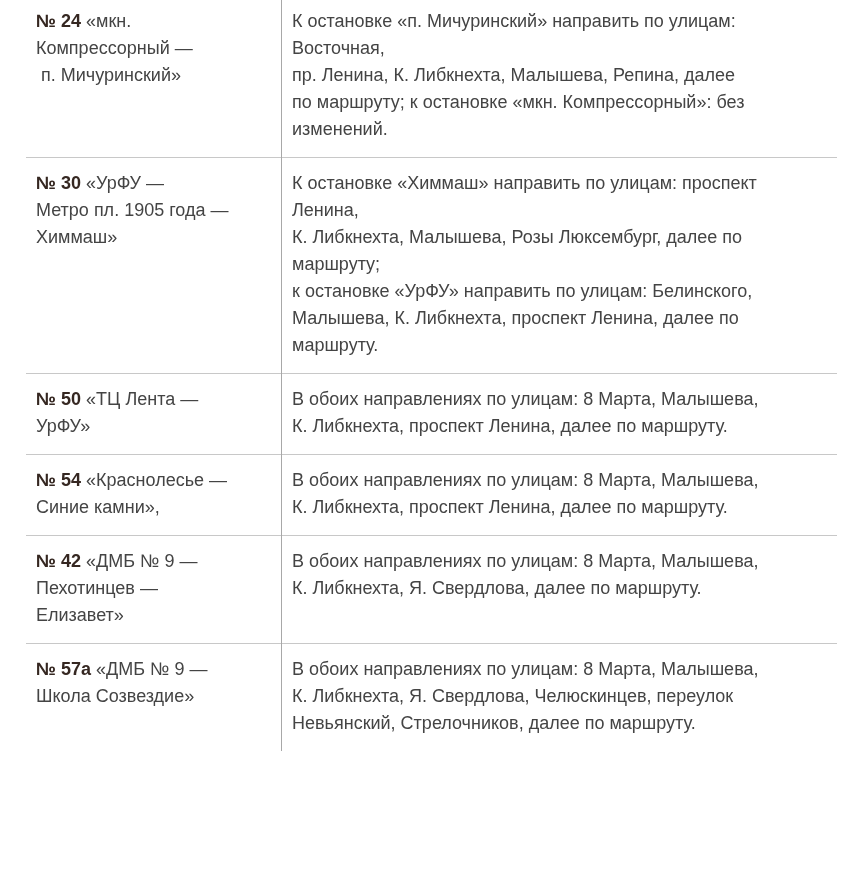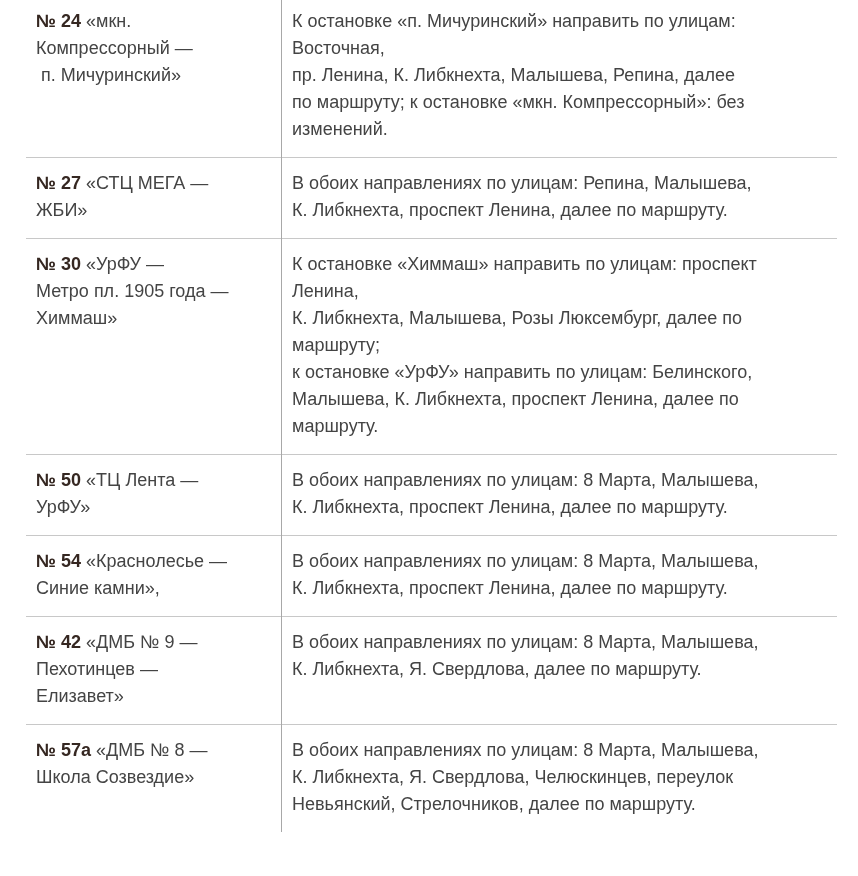--- a/index.html
+++ b/index.html
@@ -57,26 +57,20 @@
       <tr>
         <td class="route-cell"><span class="route-number">№ 24</span><span class="route-name"> «мкн.
 Компрессорный —
  п. Мичуринский»</span></td>
         <td class="desc-cell"><span>К остановке «п. Мичуринский» направить по улицам: Восточная,
 пр. Ленина, К. Либкнехта, Малышева, Репина, далее
 по маршруту; к остановке «мкн. Компрессорный»: без
 изменений.</span></td>
       </tr>
       <tr>
-        <td class="route-cell"><span class="route-number">№ 27</span><span class="route-name"> «СТЦ МЕГА —
-ЖБИ»</span></td>
-        <td class="desc-cell"><span>В обоих направлениях по улицам: Репина, Малышева,
-К. Либкнехта, проспект Ленина, далее по маршруту.</span></td>
-      </tr>
-      <tr>
         <td class="route-cell"><span class="route-number">№ 30</span><span class="route-name"> «УрФУ —
 Метро пл. 1905 года —
 Химмаш»</span></td>
         <td class="desc-cell"><span>К остановке «Химмаш» направить по улицам: проспект Ленина,
 К. Либкнехта, Малышева, Розы Люксембург, далее по маршруту;
 к остановке «УрФУ» направить по улицам: Белинского,
 Малышева, К. Либкнехта, проспект Ленина, далее по маршруту.</span></td>
       </tr>
       <tr>
         <td class="route-cell"><span class="route-number">№ 50</span><span class="route-name"> «ТЦ Лента —
@@ -91,20 +85,20 @@
 К. Либкнехта, проспект Ленина, далее по маршруту.</span></td>
       </tr>
       <tr>
         <td class="route-cell"><span class="route-number">№ 42</span><span class="route-name"> «ДМБ № 9 —
 Пехотинцев —
 Елизавет»</span></td>
         <td class="desc-cell"><span>В обоих направлениях по улицам: 8 Марта, Малышева,
 К. Либкнехта, Я. Свердлова, далее по маршруту.</span></td>
       </tr>
       <tr>
-        <td class="route-cell"><span class="route-number">№ 57а</span><span class="route-name"> «ДМБ № 8 —
+        <td class="route-cell"><span class="route-number">№ 57а</span><span class="route-name"> «ДМБ № 9 —
 Школа Созвездие»</span></td>
         <td class="desc-cell"><span>В обоих направлениях по улицам: 8 Марта, Малышева,
 К. Либкнехта, Я. Свердлова, Челюскинцев, переулок
 Невьянский, Стрелочников, далее по маршруту.</span></td>
       </tr>
     </tbody>
 </table>
 
 </body></html>

